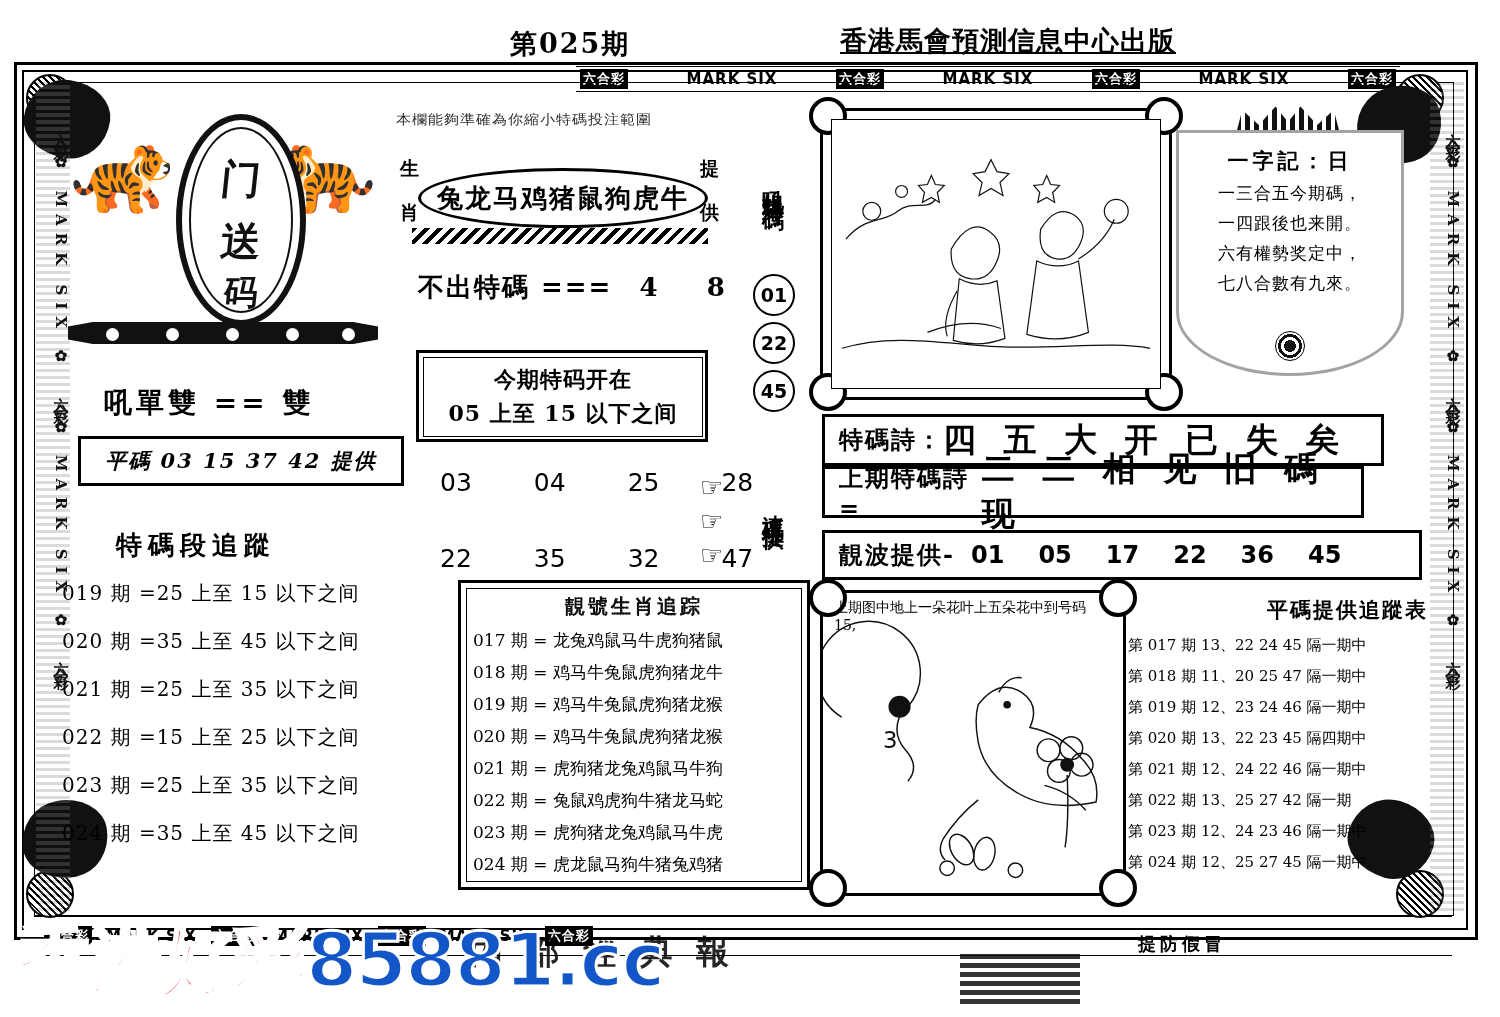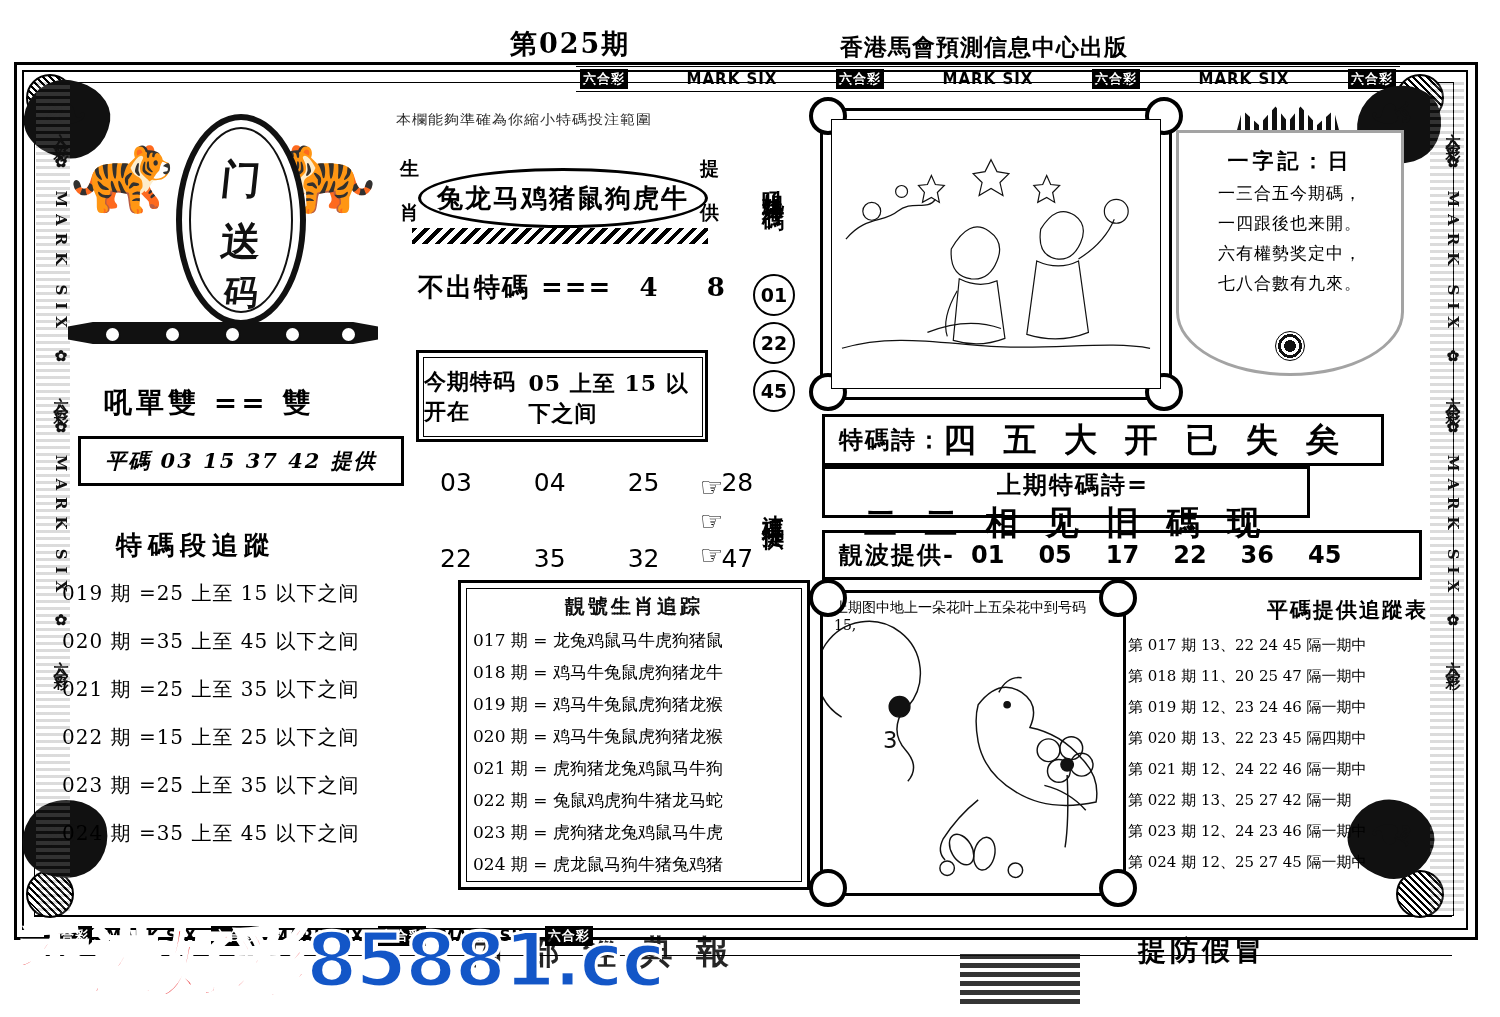--- a/index.html
+++ b/index.html
@@ -31,22 +31,22 @@
      background:repeating-linear-gradient(180deg,#000 0 3px,#fff 3px 7px);opacity:.14;}
   .side-strip.l{left:36px;}
   .side-strip.r{left:1430px;}
   .side-text{position:absolute;top:120px;width:30px;height:760px;writing-mode:vertical-rl;
      font-size:15px;letter-spacing:7px;font-weight:bold;color:#111;}
   .side-text.l{left:40px;}
   .side-text.r{left:1432px;}
 
   
   .hdr-issue{position:absolute;left:510px;top:26px;font-size:27px;font-weight:bold;letter-spacing:2px;}
-  .hdr-pub{position:absolute;left:840px;top:32px;font-size:23px;font-weight:bold;letter-spacing:1px;
-     font-family:"DejaVu Serif","Liberation Serif",serif;}
+  .hdr-pub{position:absolute;left:840px;top:23px;font-size:27px;font-weight:bold;letter-spacing:1px;
+     font-family:"DejaVu Serif","Liberation Serif",serif;text-decoration:underline;}
   .marksix-bar{position:absolute;left:576px;top:66px;width:824px;height:26px;
      border-top:1px solid #000;border-bottom:1px solid #000;display:flex;align-items:center;
      justify-content:space-between;padding:0 4px;box-sizing:border-box;overflow:hidden;}
   .ms-tok{font-size:15px;font-weight:bold;letter-spacing:1px;}
   .ms-blk{font-size:13px;font-weight:bold;background:#000;color:#fff;padding:1px 3px;letter-spacing:1px;}
 
   
   .logo-box{position:absolute;left:58px;top:100px;width:330px;height:270px;}
   .logo-oval{position:absolute;left:118px;top:14px;width:118px;height:200px;border:6px solid #111;border-radius:50%;
      background:#fff;}
@@ -80,21 +80,21 @@
      opacity:.85;transform:scaleY(.9);}
   .mid-sx{position:absolute;font-size:19px;font-weight:bold;}
   .ellipse-zodiac{position:absolute;left:418px;top:168px;width:284px;height:54px;border:3px solid #000;
      border-radius:50%;display:flex;align-items:center;justify-content:center;}
   .ellipse-zodiac span{font-size:26px;font-weight:bold;letter-spacing:2px;}
   .zigzag{position:absolute;left:412px;top:228px;width:296px;height:16px;
      background:repeating-linear-gradient(135deg,#000 0 4px,#fff 4px 9px);}
   .nochu{position:absolute;left:418px;top:270px;font-size:26px;font-weight:bold;letter-spacing:2px;}
   .nochu .nums{letter-spacing:22px;margin-left:16px;}
   .box-range{position:absolute;left:416px;top:350px;width:292px;height:92px;border:3px solid #000;padding:4px;box-sizing:border-box;}
-  .box-range .inner{width:100%;height:100%;border:1px solid #000;display:flex;
+  .box-range .inner{width:100%;height:100%;border:1px solid #000;display:flex;flex-direction:column;
      align-items:center;justify-content:center;}
   .box-range .l1{font-size:22px;font-weight:bold;letter-spacing:1px;}
   .box-range .l2{font-size:22px;font-weight:bold;letter-spacing:1px;margin-top:4px;}
   .row-nums{position:absolute;font-size:25px;font-weight:normal;display:flex;gap:62px;}
   .row-nums.r1{left:440px;top:468px;}
   .row-nums.r2{left:440px;top:544px;}
 
   .zodiac-track{position:absolute;left:458px;top:580px;width:352px;height:310px;border:3px solid #000;padding:5px;box-sizing:border-box;}
   .zodiac-track .inner{border:1px solid #000;width:100%;height:100%;box-sizing:border-box;padding:4px 6px;}
   .zt-title{text-align:center;font-size:20px;font-weight:bold;letter-spacing:3px;
@@ -138,21 +138,21 @@
   .img-cap{position:absolute;left:834px;top:598px;width:272px;font-size:14px;line-height:18px;}
   .rtable{position:absolute;left:1128px;top:596px;width:300px;}
   .rtable .t-title{font-size:21px;font-weight:bold;text-align:right;letter-spacing:2px;}
   .rtable .t-row{font-size:15px;margin-top:12px;white-space:nowrap;}
 
   
   .bot-band{position:absolute;left:34px;top:916px;width:1418px;height:40px;
      border-top:1px solid #000;border-bottom:1px solid #000;display:flex;align-items:center;gap:14px;padding-left:10px;
      box-sizing:border-box;overflow:hidden;}
   .bot-cn{position:absolute;left:470px;top:930px;font-size:33px;font-weight:bold;letter-spacing:6px;opacity:.85;}
-  .bot-warn{position:absolute;left:1138px;top:932px;font-size:28px;font-weight:bold;letter-spacing:4px;}
+  .bot-warn{position:absolute;left:1138px;top:932px;font-size:18px;font-weight:bold;letter-spacing:4px;}
   .bot-smudge{position:absolute;left:960px;top:950px;width:120px;height:54px;
      background:repeating-linear-gradient(0deg,#111 0 5px,#fff 5px 9px);opacity:.85;}
 
   
   .wm{position:absolute;left:18px;top:912px;width:920px;height:96px;font-size:74px;font-weight:bold;
      letter-spacing:-2px;line-height:96px;white-space:nowrap;}
   .wm .red{color:#e8262a;-webkit-text-stroke:3px #fff;}
   .wm .blue{color:#1356c7;-webkit-text-stroke:3px #fff;}
 </style>
 </head>
@@ -326,21 +326,21 @@
     <p class="cn">一四跟後也来開。</p>
     <p class="cn">六有權勢奖定中，</p>
     <p class="cn">七八合數有九來。</p>
     <div class="rosette"></div>
   </div>
 
   <div class="rbox" style="top:414px;width:562px;height:52px;">
     <span class="lbl cn">特碼詩：</span>
     <span class="big cn">四 五 大 开 已 失 矣</span>
   </div>
-  <div class="rbox" style="top:466px;width:488px;height:52px;flex-direction:column;">
+  <div class="rbox" style="top:466px;width:542px;height:52px;">
     <span class="lbl cn">上期特碼詩=</span>
     <span class="big cn">二 二 相 见 旧 碼 现</span>
   </div>
   <div class="rbox" style="top:530px;width:600px;height:50px;">
     <span class="lbl cn">靚波提供-</span>
     <span class="nums">
       <i style="font-style:normal">01</i>
       <i style="font-style:normal">05</i>
       <i style="font-style:normal">17</i>
       <i style="font-style:normal">22</i>

